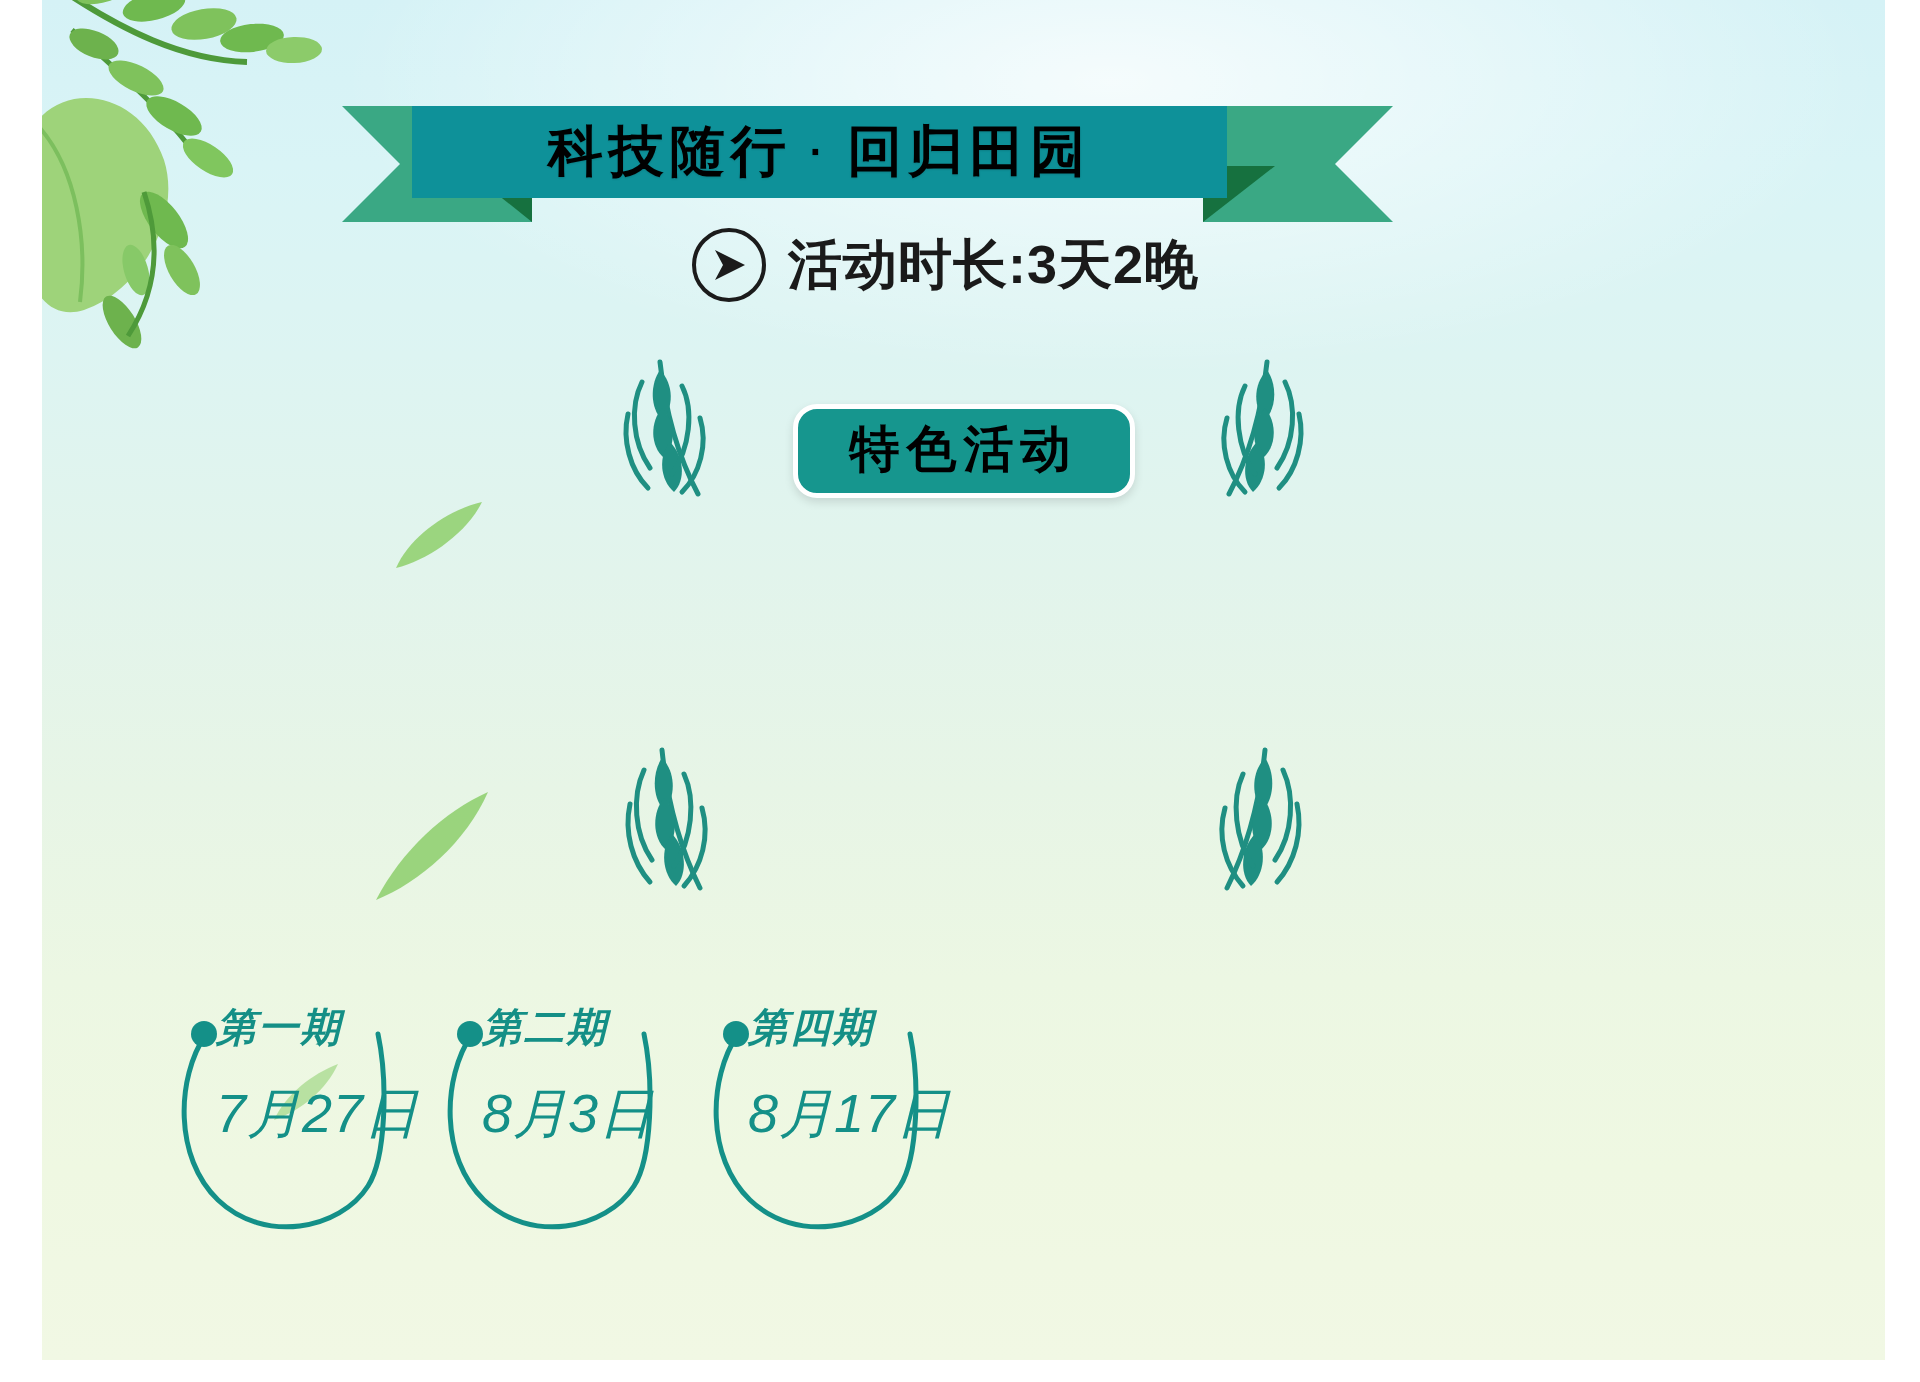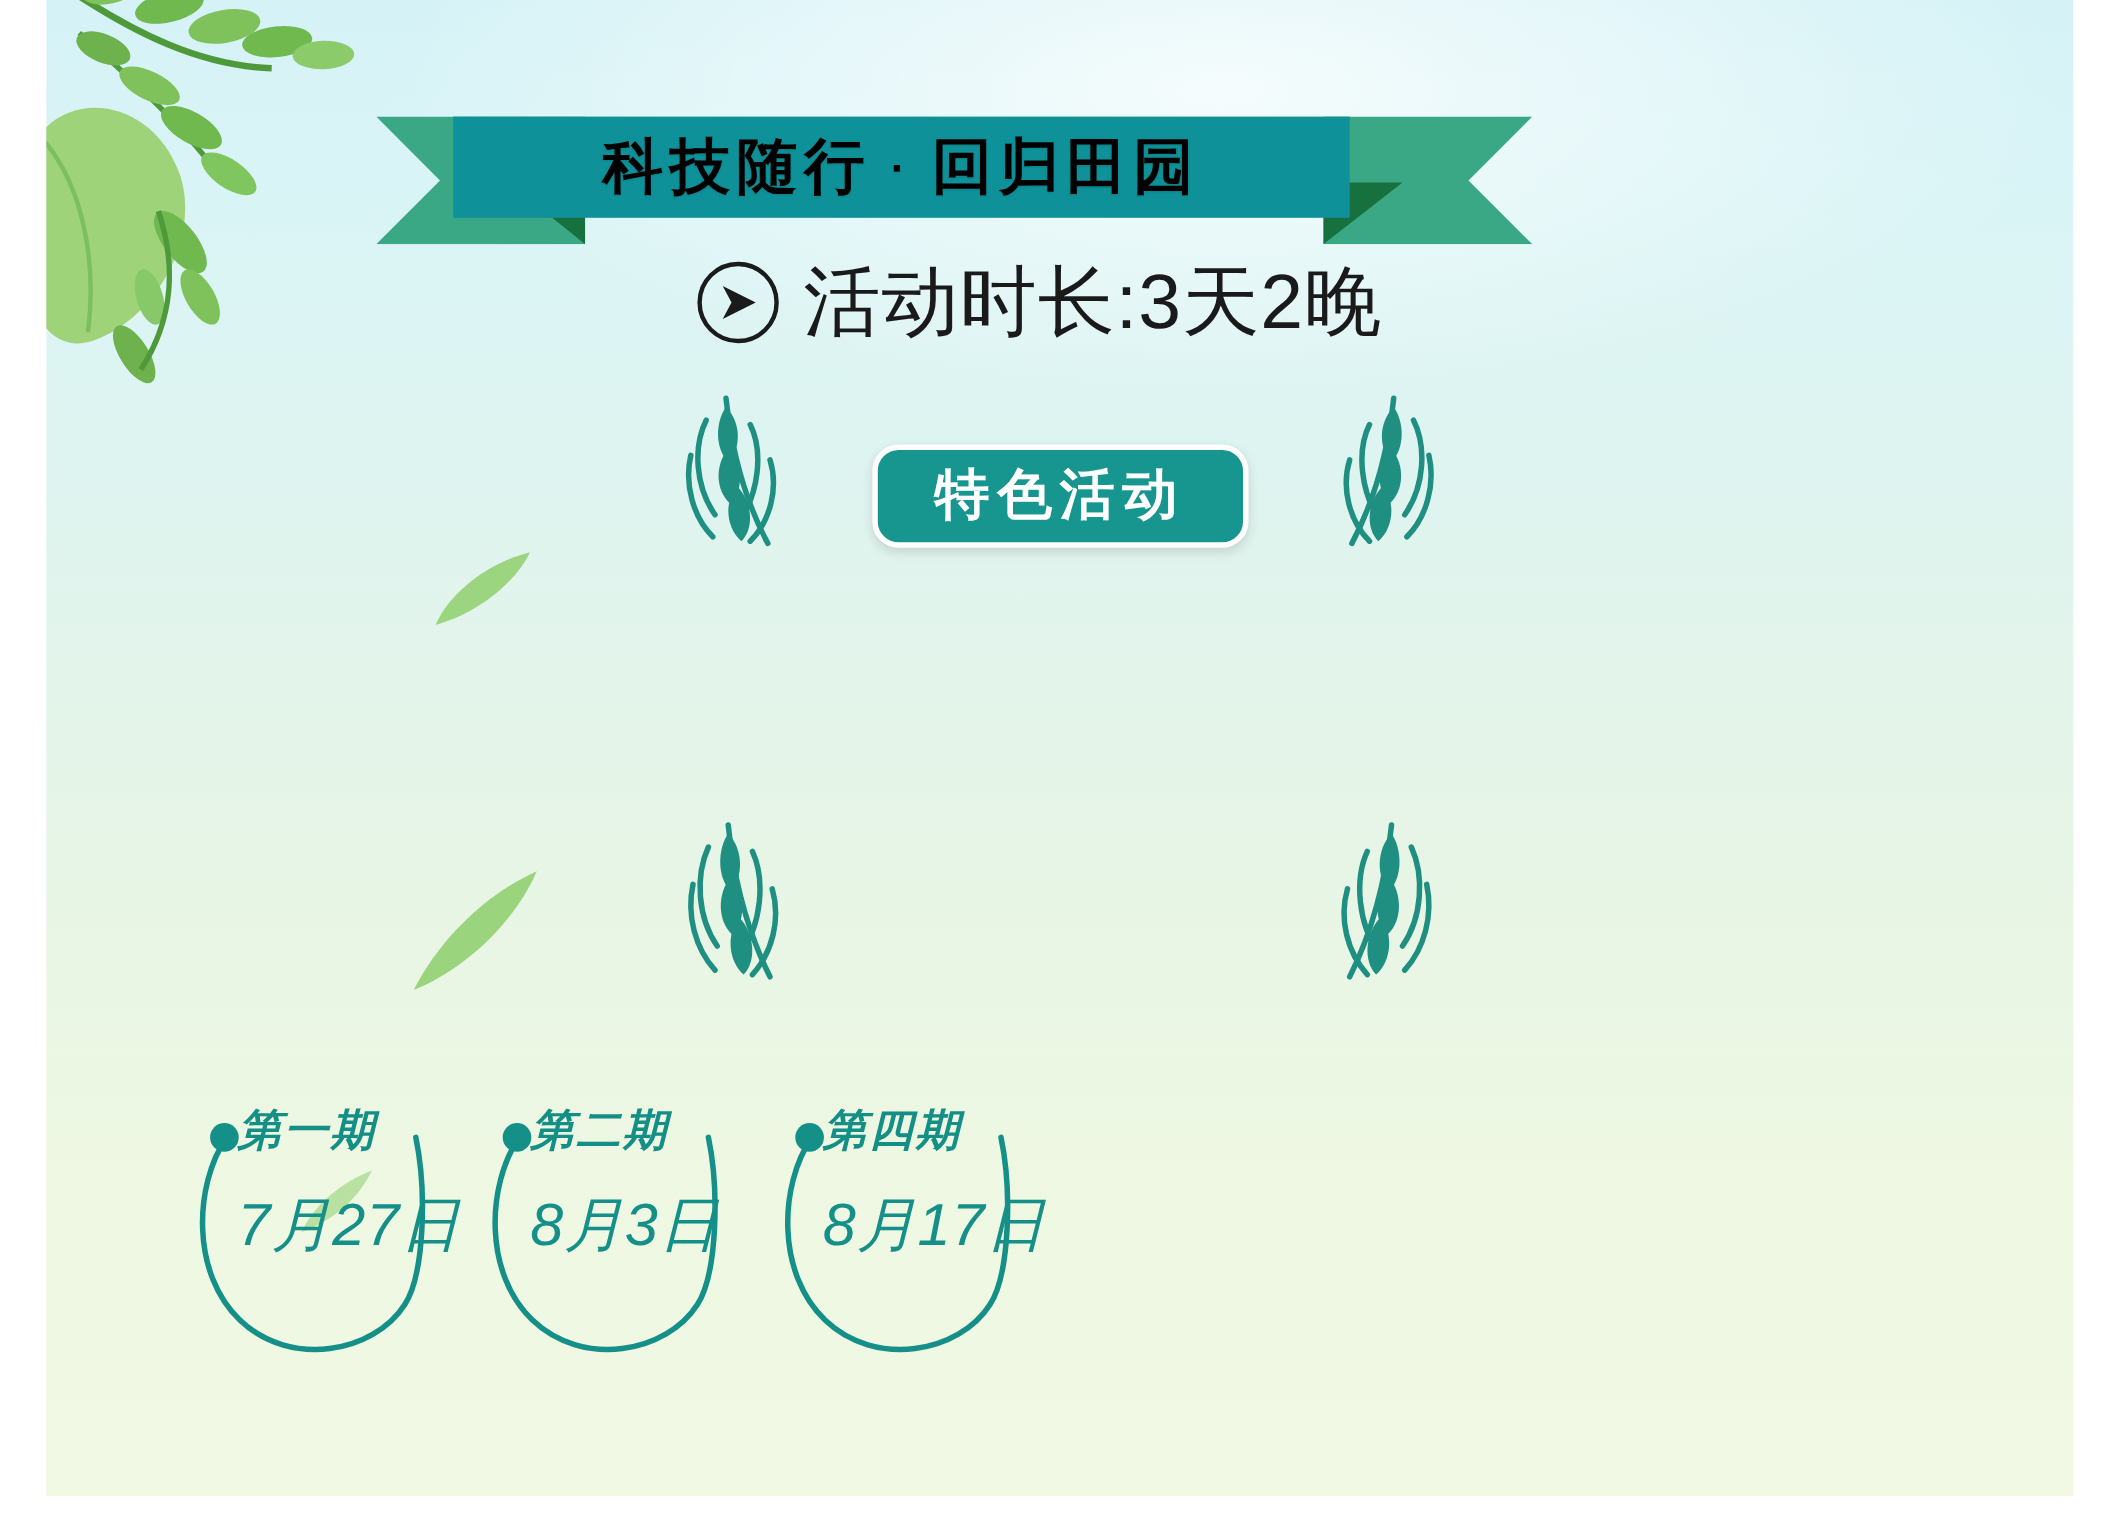--- a/index.html
+++ b/index.html
@@ -83,38 +83,38 @@
   }
   .play-circle{
     width:74px; height:74px; flex:0 0 74px;
     border:4px solid #1b1b1b; border-radius:50%;
     display:flex; align-items:center; justify-content:center;
     background:transparent;
     margin-left:-36px;
   }
   .play-circle svg{ display:block; }
   .duration-text{
-    font-size:70px; color:#1a1a1a; font-weight:400; letter-spacing:1px;
+    font-size:54px; color:#1a1a1a; font-weight:700; letter-spacing:1px;
     white-space:nowrap;
   }
 
   
   .badge-row{ position:absolute; left:0; width:100%; display:flex; justify-content:center; align-items:flex-end; }
   .badge-row .wheat{ position:absolute; }
   .pill{
     position:relative;
     background:#16968e;
     border:5px solid #ffffff;
     border-radius:24px;
     padding:14px 52px 18px;
     box-shadow:0 4px 10px rgba(0,0,0,.12);
     z-index:3;
   }
   .pill-text{
-    color:#ffffff; font-size:50px; font-weight:700; letter-spacing:7px;
+    color:#000000; font-size:50px; font-weight:700; letter-spacing:7px;
     white-space:nowrap; display:block; line-height:1.05;
   }
 
   
   .orange-wrap{ position:absolute; left:100px; top:668px; width:1560px; height:132px; }
   .orange-band{
     position:absolute; inset:0;
     background:#f57c16;
     clip-path:polygon(0 0, 1500px 0, 1560px 66px, 1500px 132px, 0 132px, 60px 66px);
   }

